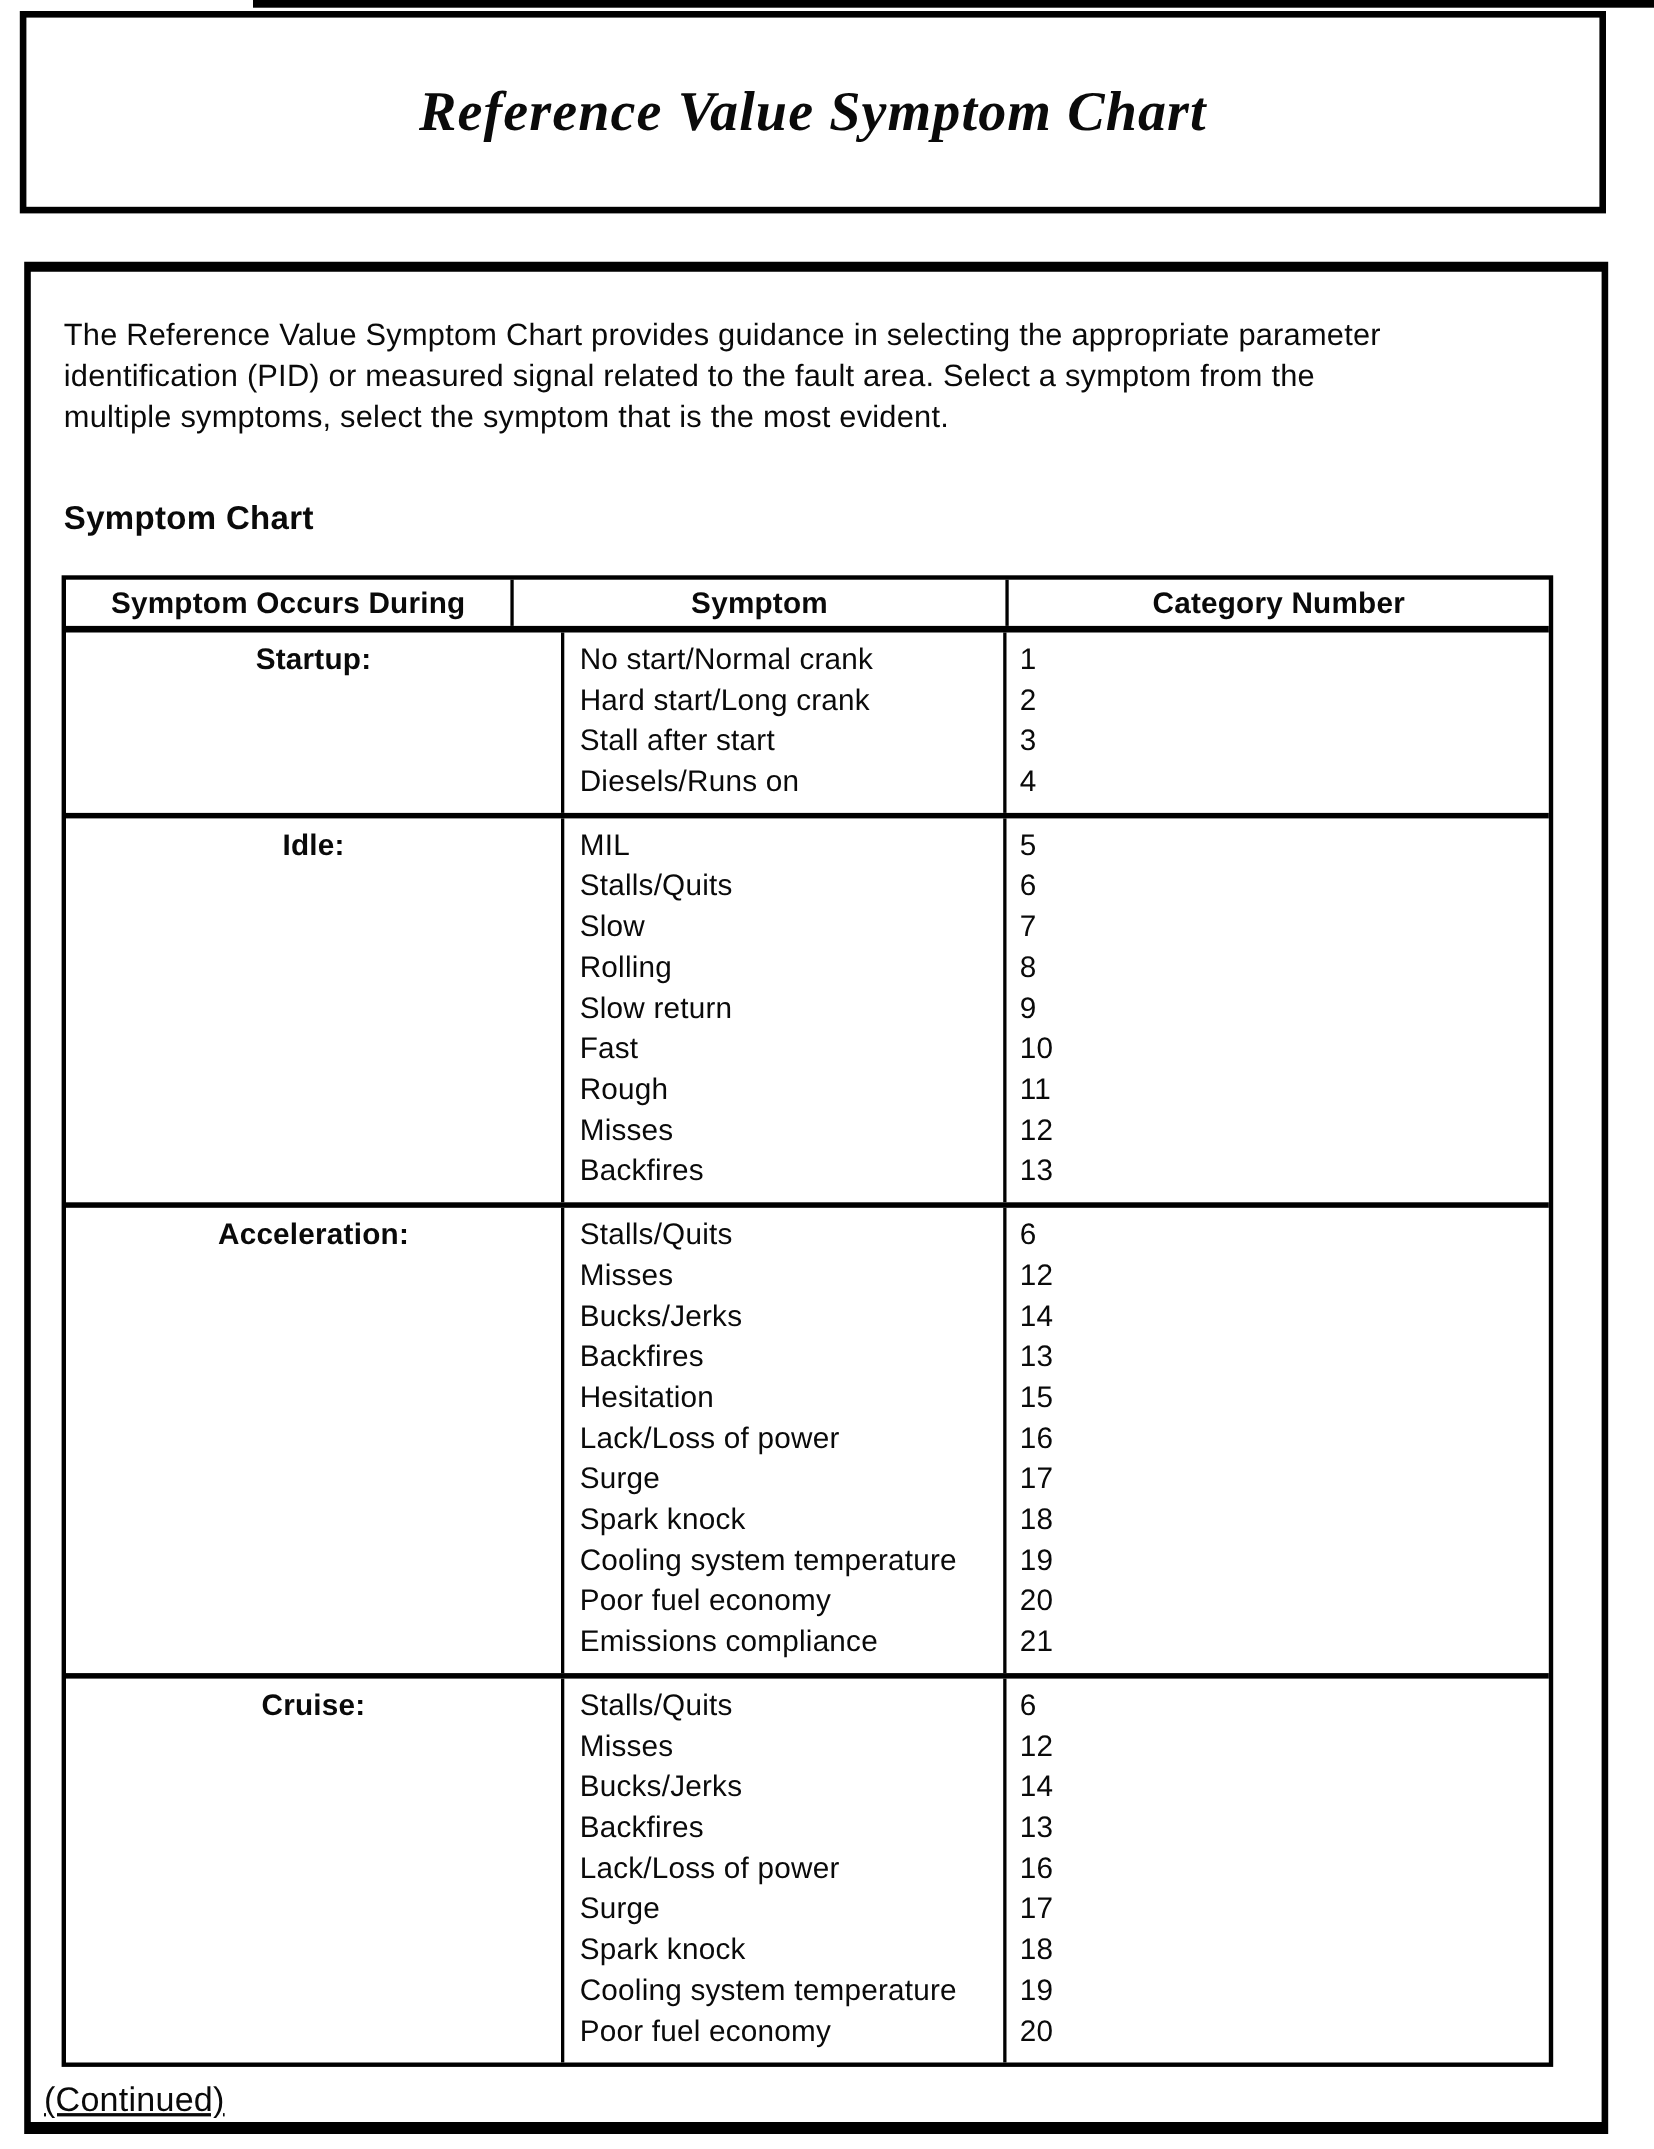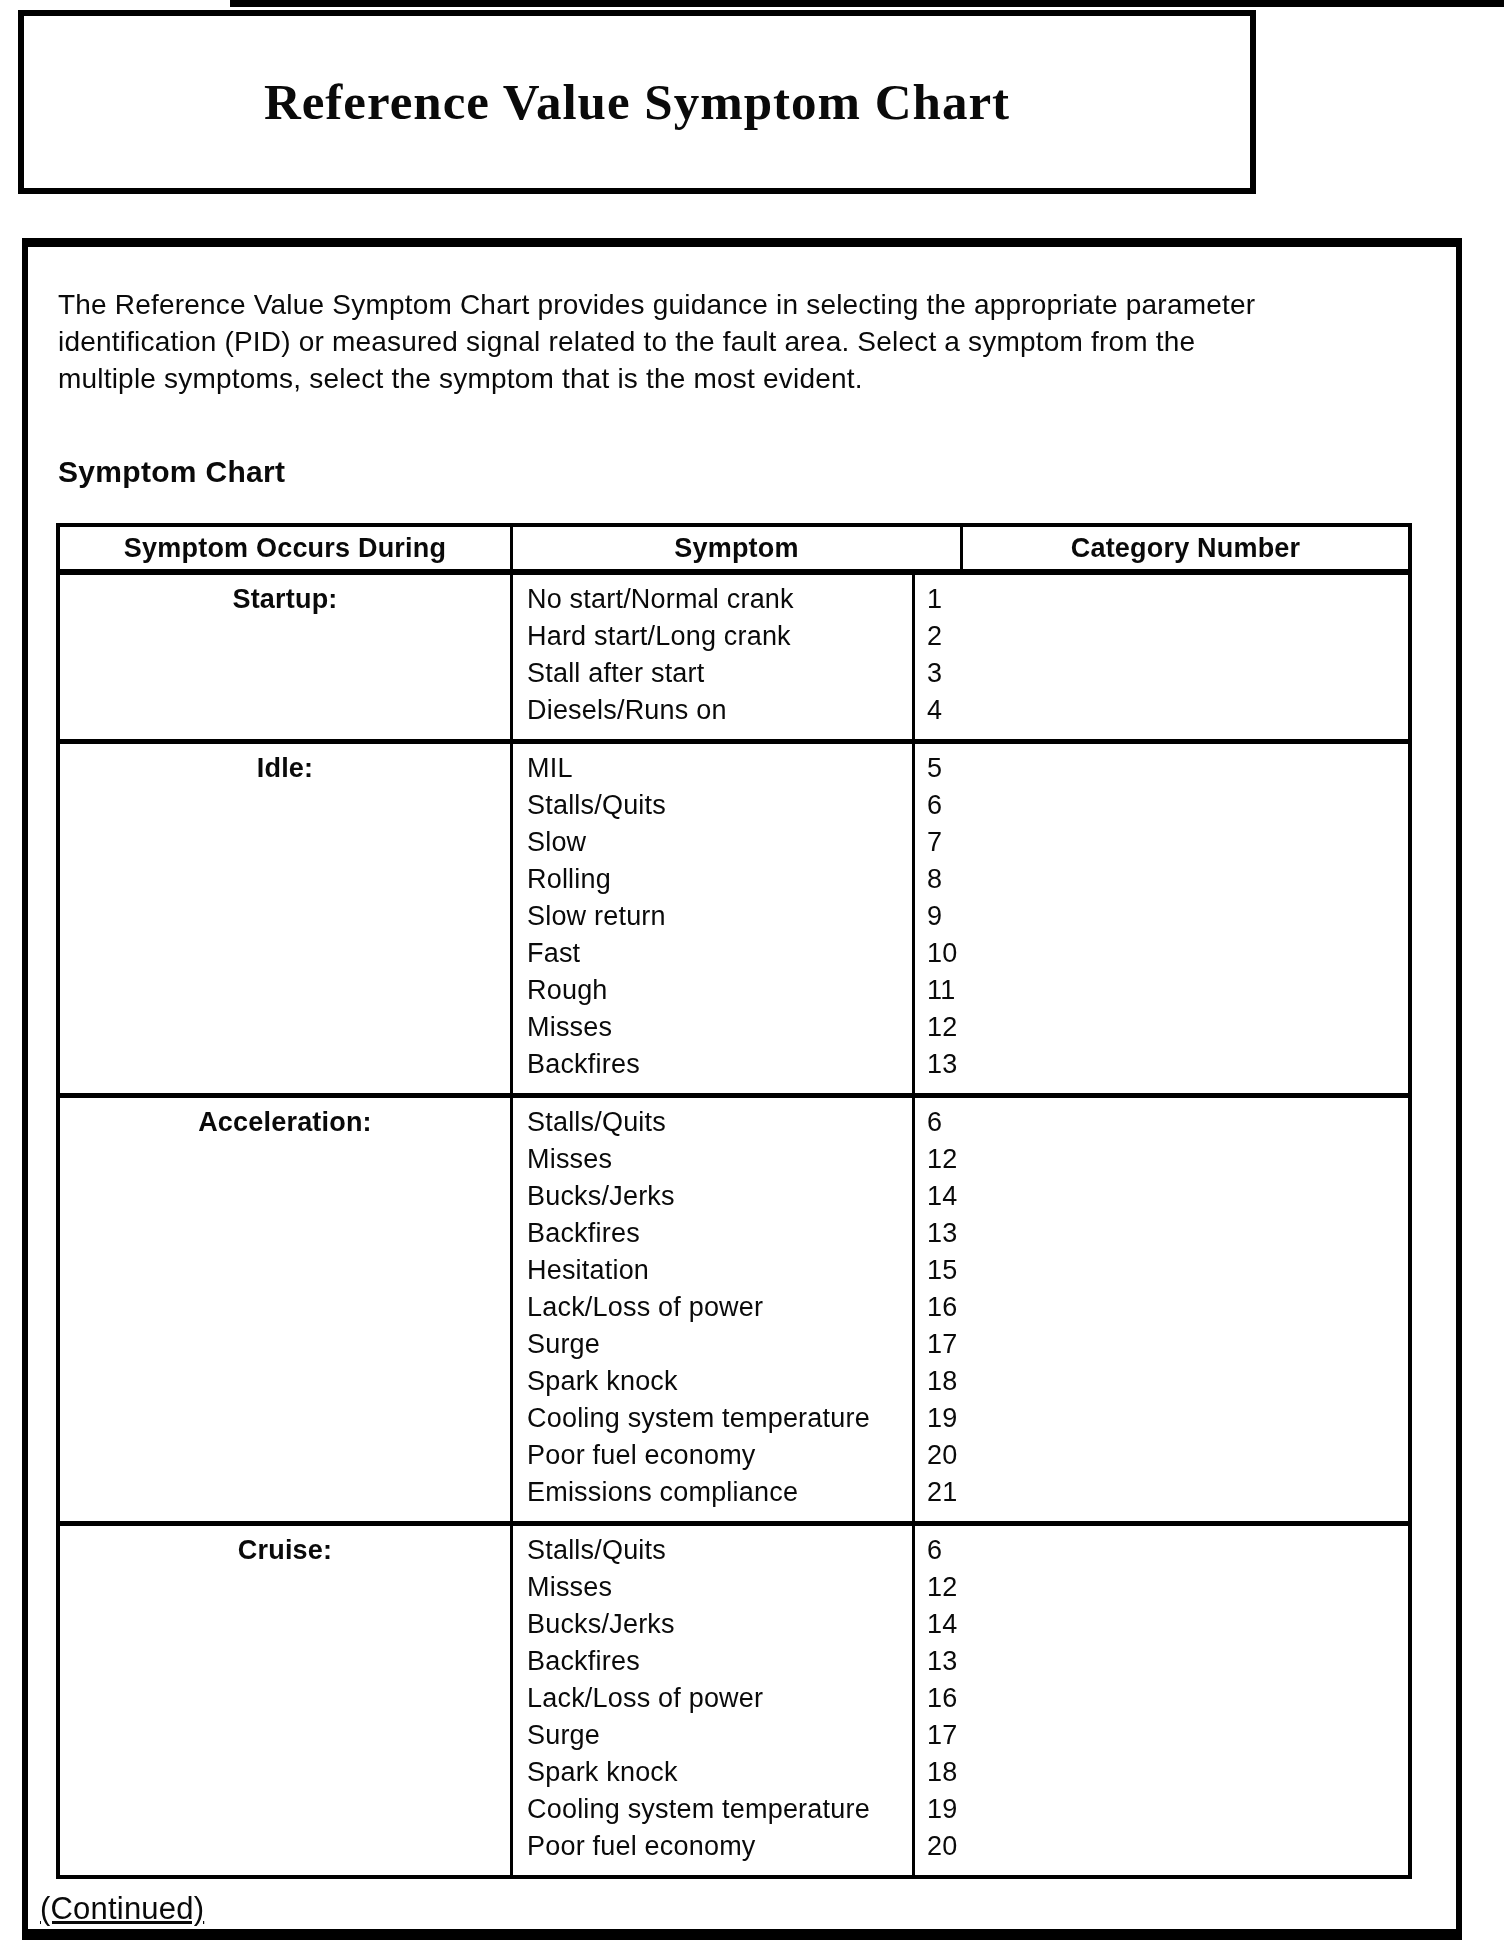--- a/index.html
+++ b/index.html
@@ -15,26 +15,27 @@
   }
   .scan-bar-top {
     position: absolute;
     top: 0; left: 230px;
     width: 1274px; height: 7px;
     background: #000;
   }
   .title-box {
     position: absolute;
     left: 18px; top: 10px;
-    width: 1238px; height: 184px;
+    width: 1442px; height: 184px;
     border: 6px solid #000;
     box-sizing: border-box;
     display: flex;
     align-items: center;
     justify-content: center;
+    font-style: italic;
   }
   .doc-title {
     margin: 0;
     font-family: "Liberation Serif", serif;
     font-weight: bold;
     font-size: 51px;
     letter-spacing: 1px;
     white-space: nowrap;
   }
   .body-box {
@@ -77,21 +78,21 @@
     border-bottom: 6px solid #000;
     font-weight: bold;
   }
   .th {
     box-sizing: border-box;
     display: flex;
     align-items: center;
     justify-content: center;
     white-space: nowrap;
   }
-  .th.c1 { width: 453px; border-right: 3px solid #000; }
+  .th.c1 { width: 407px; border-right: 3px solid #000; }
   .th.c2 { width: 450px; border-right: 3px solid #000; }
   .th.c3 { flex: 1; }
   .section { display: flex; }
   .section + .section { border-top: 5px solid #000; }
   .sec-c1 {
     width: 453px;
     box-sizing: border-box;
     border-right: 3px solid #000;
     padding-top: 6px;
     text-align: center;

